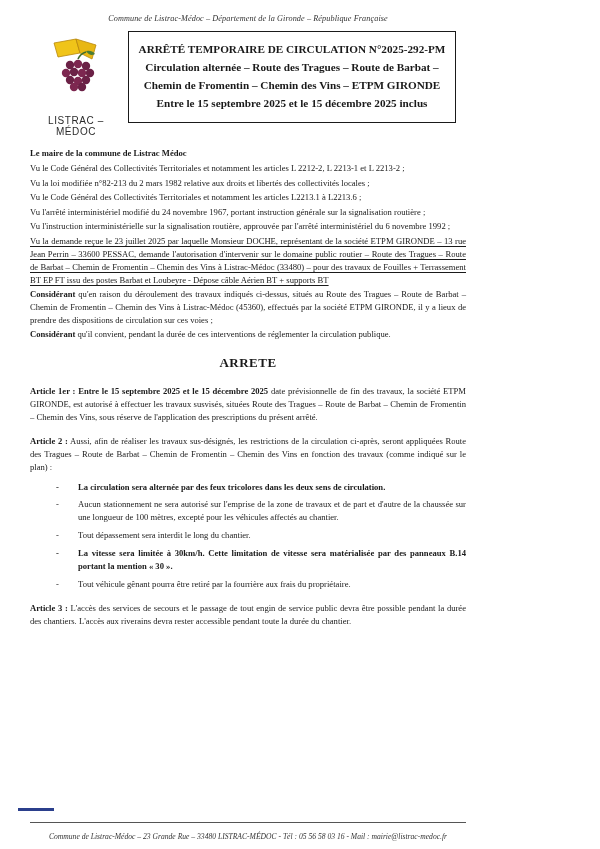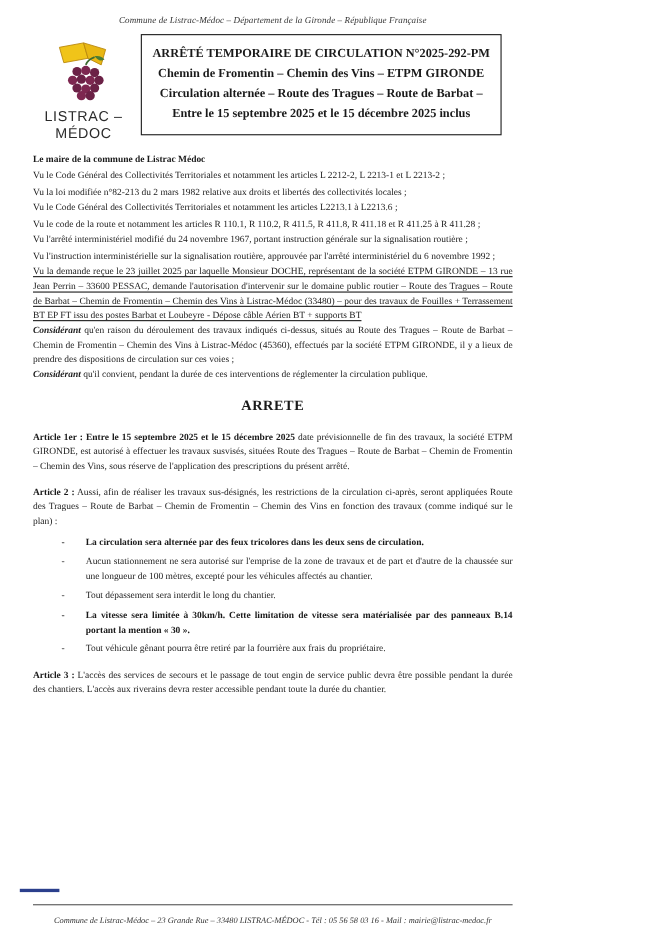--- a/index.html
+++ b/index.html
@@ -37,24 +37,24 @@
     margin-bottom: 10px;
   }
   .logo {
     width: 92px;
     flex: 0 0 92px;
     text-align: center;
     padding-top: 6px;
   }
   .logo svg { display: block; margin: 0 auto; }
   .logo-text {
-    font-size: 13px;
+    font-size: 10px;
     letter-spacing: 0.6px;
     color: #2b2b2b;
-    margin-top: 3px;
+    margin-top: 20px;
     font-family: "Liberation Sans", sans-serif;
   }
   .title-box {
     flex: 1 1 auto;
     border: 1.2px solid #1a1a1a;
     padding: 8px 6px 9px 6px;
     text-align: center;
     font-family: "Liberation Serif", serif;
     font-weight: bold;
     font-size: 11.2px;
@@ -72,21 +72,21 @@
   }
   .lead {
     font-weight: bold;
     margin-bottom: 2px !important;
   }
   .vu { margin-bottom: 1.5px !important; }
   .underline-block {
     text-decoration: underline;
     text-underline-offset: 1.5px;
   }
-  .considerant-label { font-weight: bold; font-style: italic; }
+  .considerant-label { font-weight: bold; }
   .arrete-word {
     text-align: center;
     font-weight: bold;
     font-size: 13px;
     margin: 12px 0 12px 0;
     letter-spacing: 0.5px;
   }
   .article {
     margin-bottom: 11px;
   }
@@ -165,34 +165,33 @@
         <circle cx="28" cy="50" r="4.2" fill="#7d2750"></circle>
         <circle cx="36" cy="50" r="4.2" fill="#6b2146"></circle>
         <path d="M32 22 q2 -5 8 -7" stroke="#3d6b2f" stroke-width="1.6" fill="none"></path>
         <path d="M40 14 q6 -1 9 3 q-5 3 -9 -3 Z" fill="#4a7c34"></path>
       </svg>
       <div class="logo-text">LISTRAC – MÉDOC</div>
     </div>
 
     <div class="title-box">
       <div>ARRÊTÉ TEMPORAIRE DE CIRCULATION N°2025-292-PM</div>
+      <div>Circulation alternée – Route des Tragues – Route de Barbat –</div>
       <div>Chemin de Fromentin – Chemin des Vins – ETPM GIRONDE</div>
-      <div>Circulation alternée – Route des Tragues – Route de Barbat –</div>
       <div>Entre le 15 septembre 2025 et le 15 décembre 2025 inclus</div>
     </div>
   </div>
 
   <div class="body-text">
 
     <p class="lead">Le maire de la commune de Listrac Médoc</p>
 
     <p class="vu">Vu le Code Général des Collectivités Territoriales et notamment les articles L 2212-2, L 2213-1 et L 2213-2 ;</p>
     <p class="vu">Vu la loi modifiée n°82-213 du 2 mars 1982 relative aux droits et libertés des collectivités locales ;</p>
     <p class="vu">Vu le Code Général des Collectivités Territoriales et notamment les articles L2213.1 à L2213.6 ;</p>
-    <p class="vu">Vu le code de la route et notamment les articles R 110.1, R 110.2, R 411.5, R 411.8, R 411.18 et R 411.25 à R 411.28 ;</p>
     <p class="vu">Vu l'arrêté interministériel modifié du 24 novembre 1967, portant instruction générale sur la signalisation routière ;</p>
     <p class="vu">Vu l'instruction interministérielle sur la signalisation routière, approuvée par l'arrêté interministériel du 6 novembre 1992 ;</p>
 
     <p class="underline-block">Vu la demande reçue le 23 juillet 2025 par laquelle Monsieur DOCHE, représentant de la société ETPM GIRONDE – 13 rue Jean Perrin – 33600 PESSAC, demande l'autorisation d'intervenir sur le domaine public routier – Route des Tragues – Route de Barbat – Chemin de Fromentin – Chemin des Vins à Listrac-Médoc (33480) – pour des travaux de Fouilles + Terrassement BT EP FT issu des postes Barbat et Loubeyre - Dépose câble Aérien BT + supports BT</p>
 
     <p><span class="considerant-label">Considérant</span><span> qu'en raison du déroulement des travaux indiqués ci-dessus, situés au Route des Tragues – Route de Barbat – Chemin de Fromentin – Chemin des Vins à Listrac-Médoc (45360), effectués par la société ETPM GIRONDE, il y a lieux de prendre des dispositions de circulation sur ces voies ;</span></p>
 
     <p><span class="considerant-label">Considérant</span><span> qu'il convient, pendant la durée de ces interventions de réglementer la circulation publique.</span></p>
 
     <div class="arrete-word">ARRETE</div>

